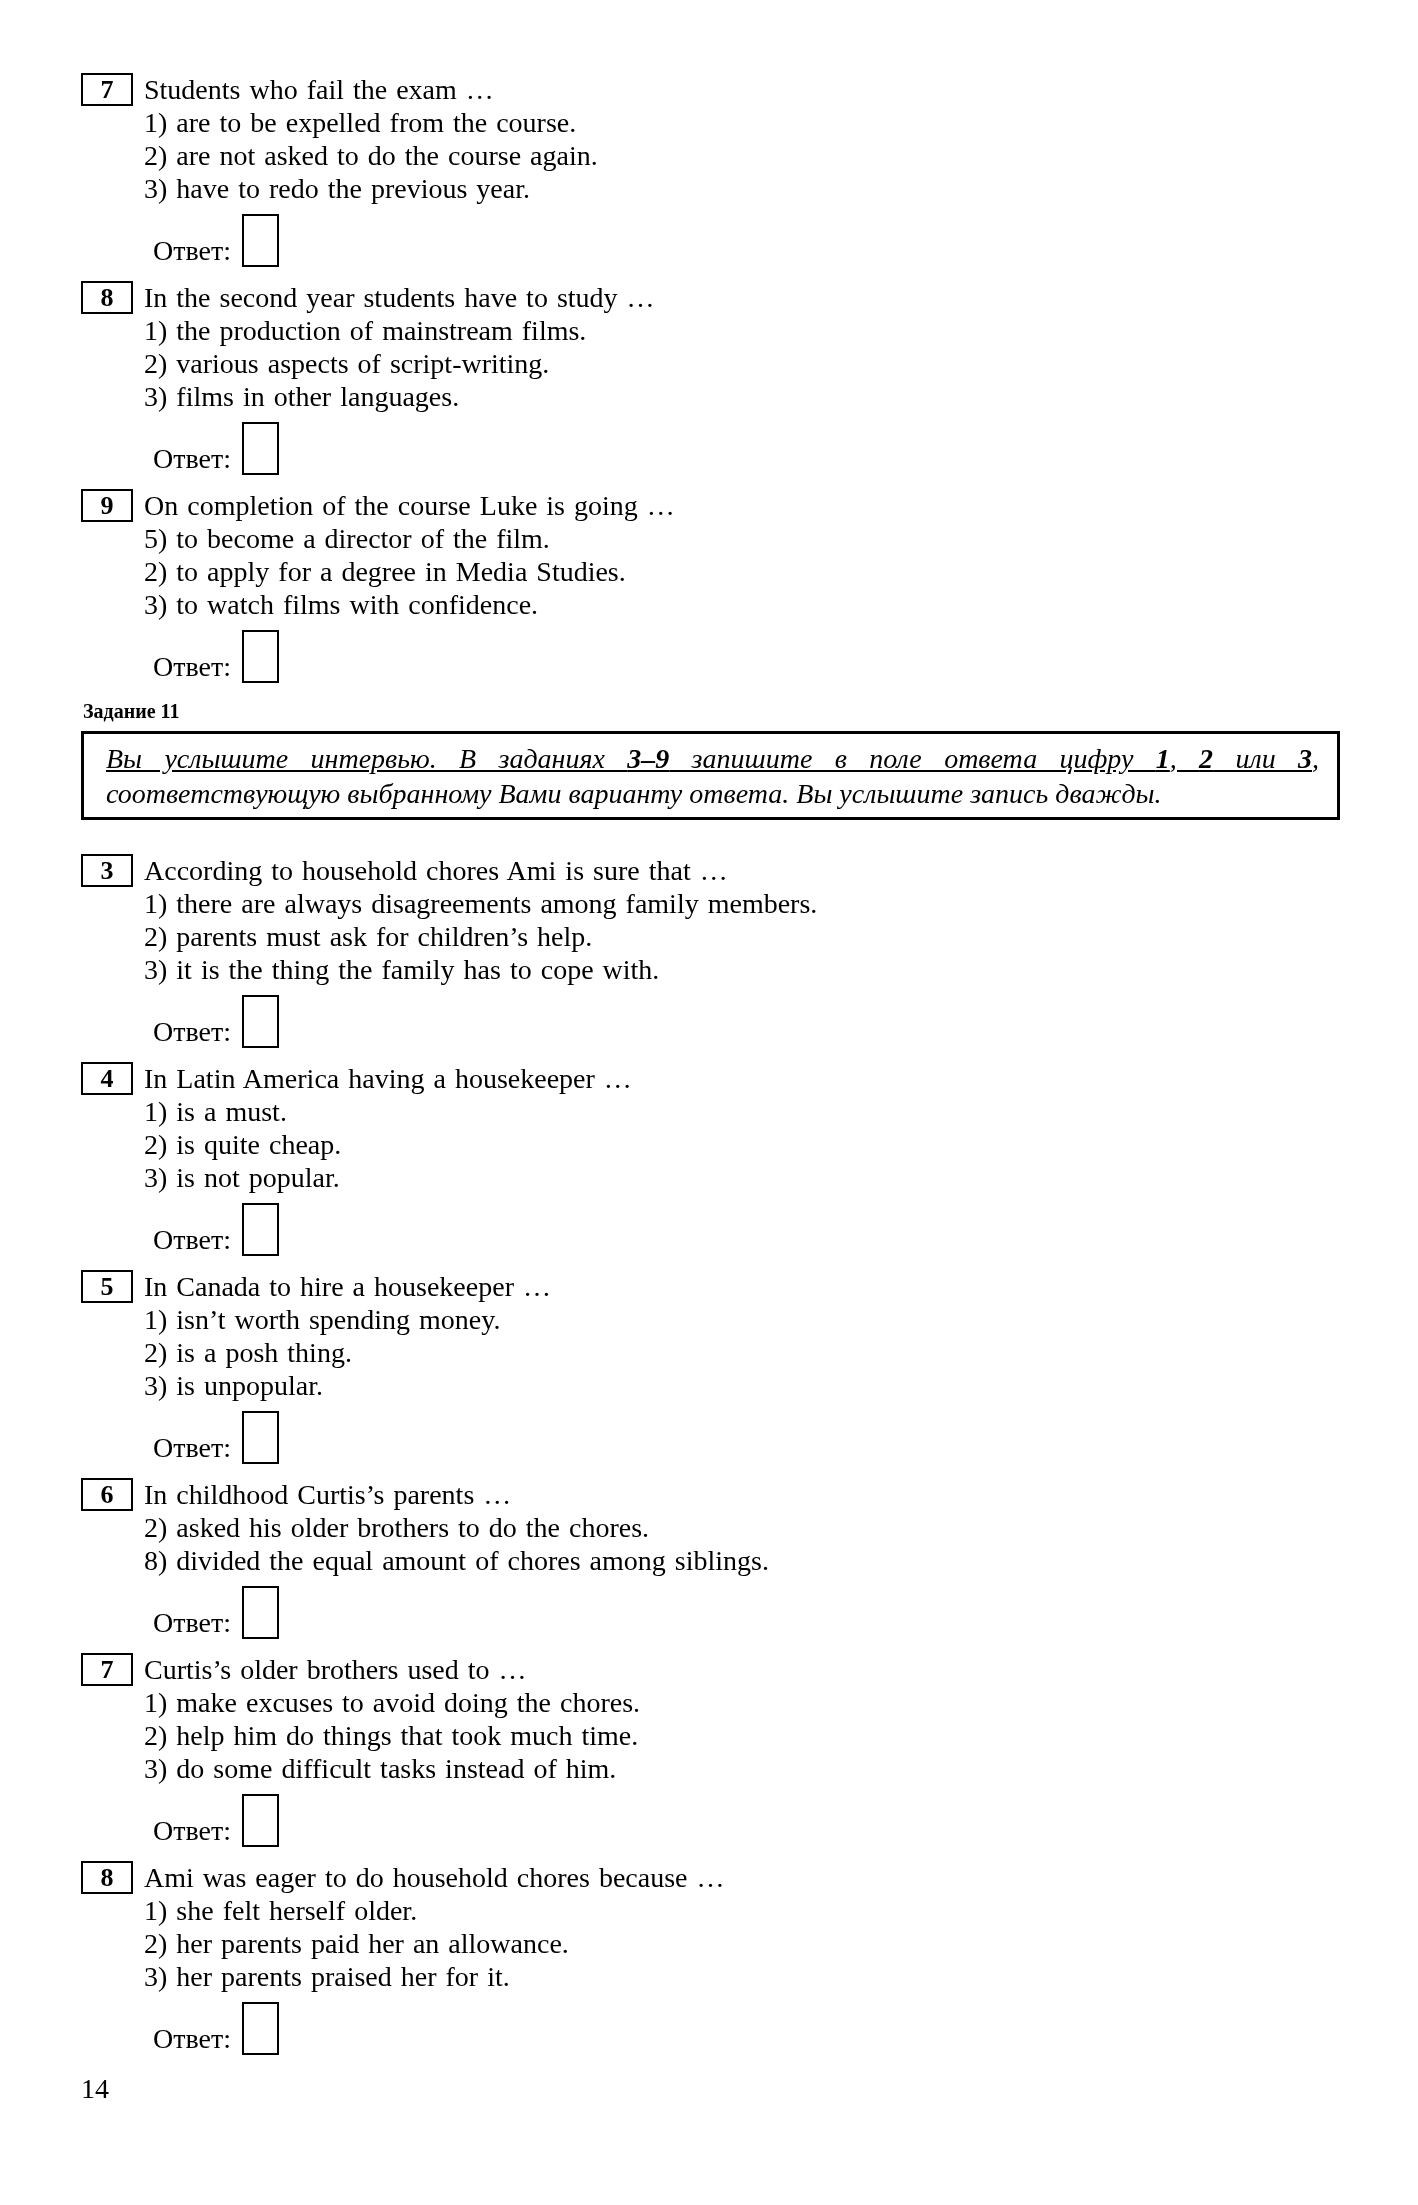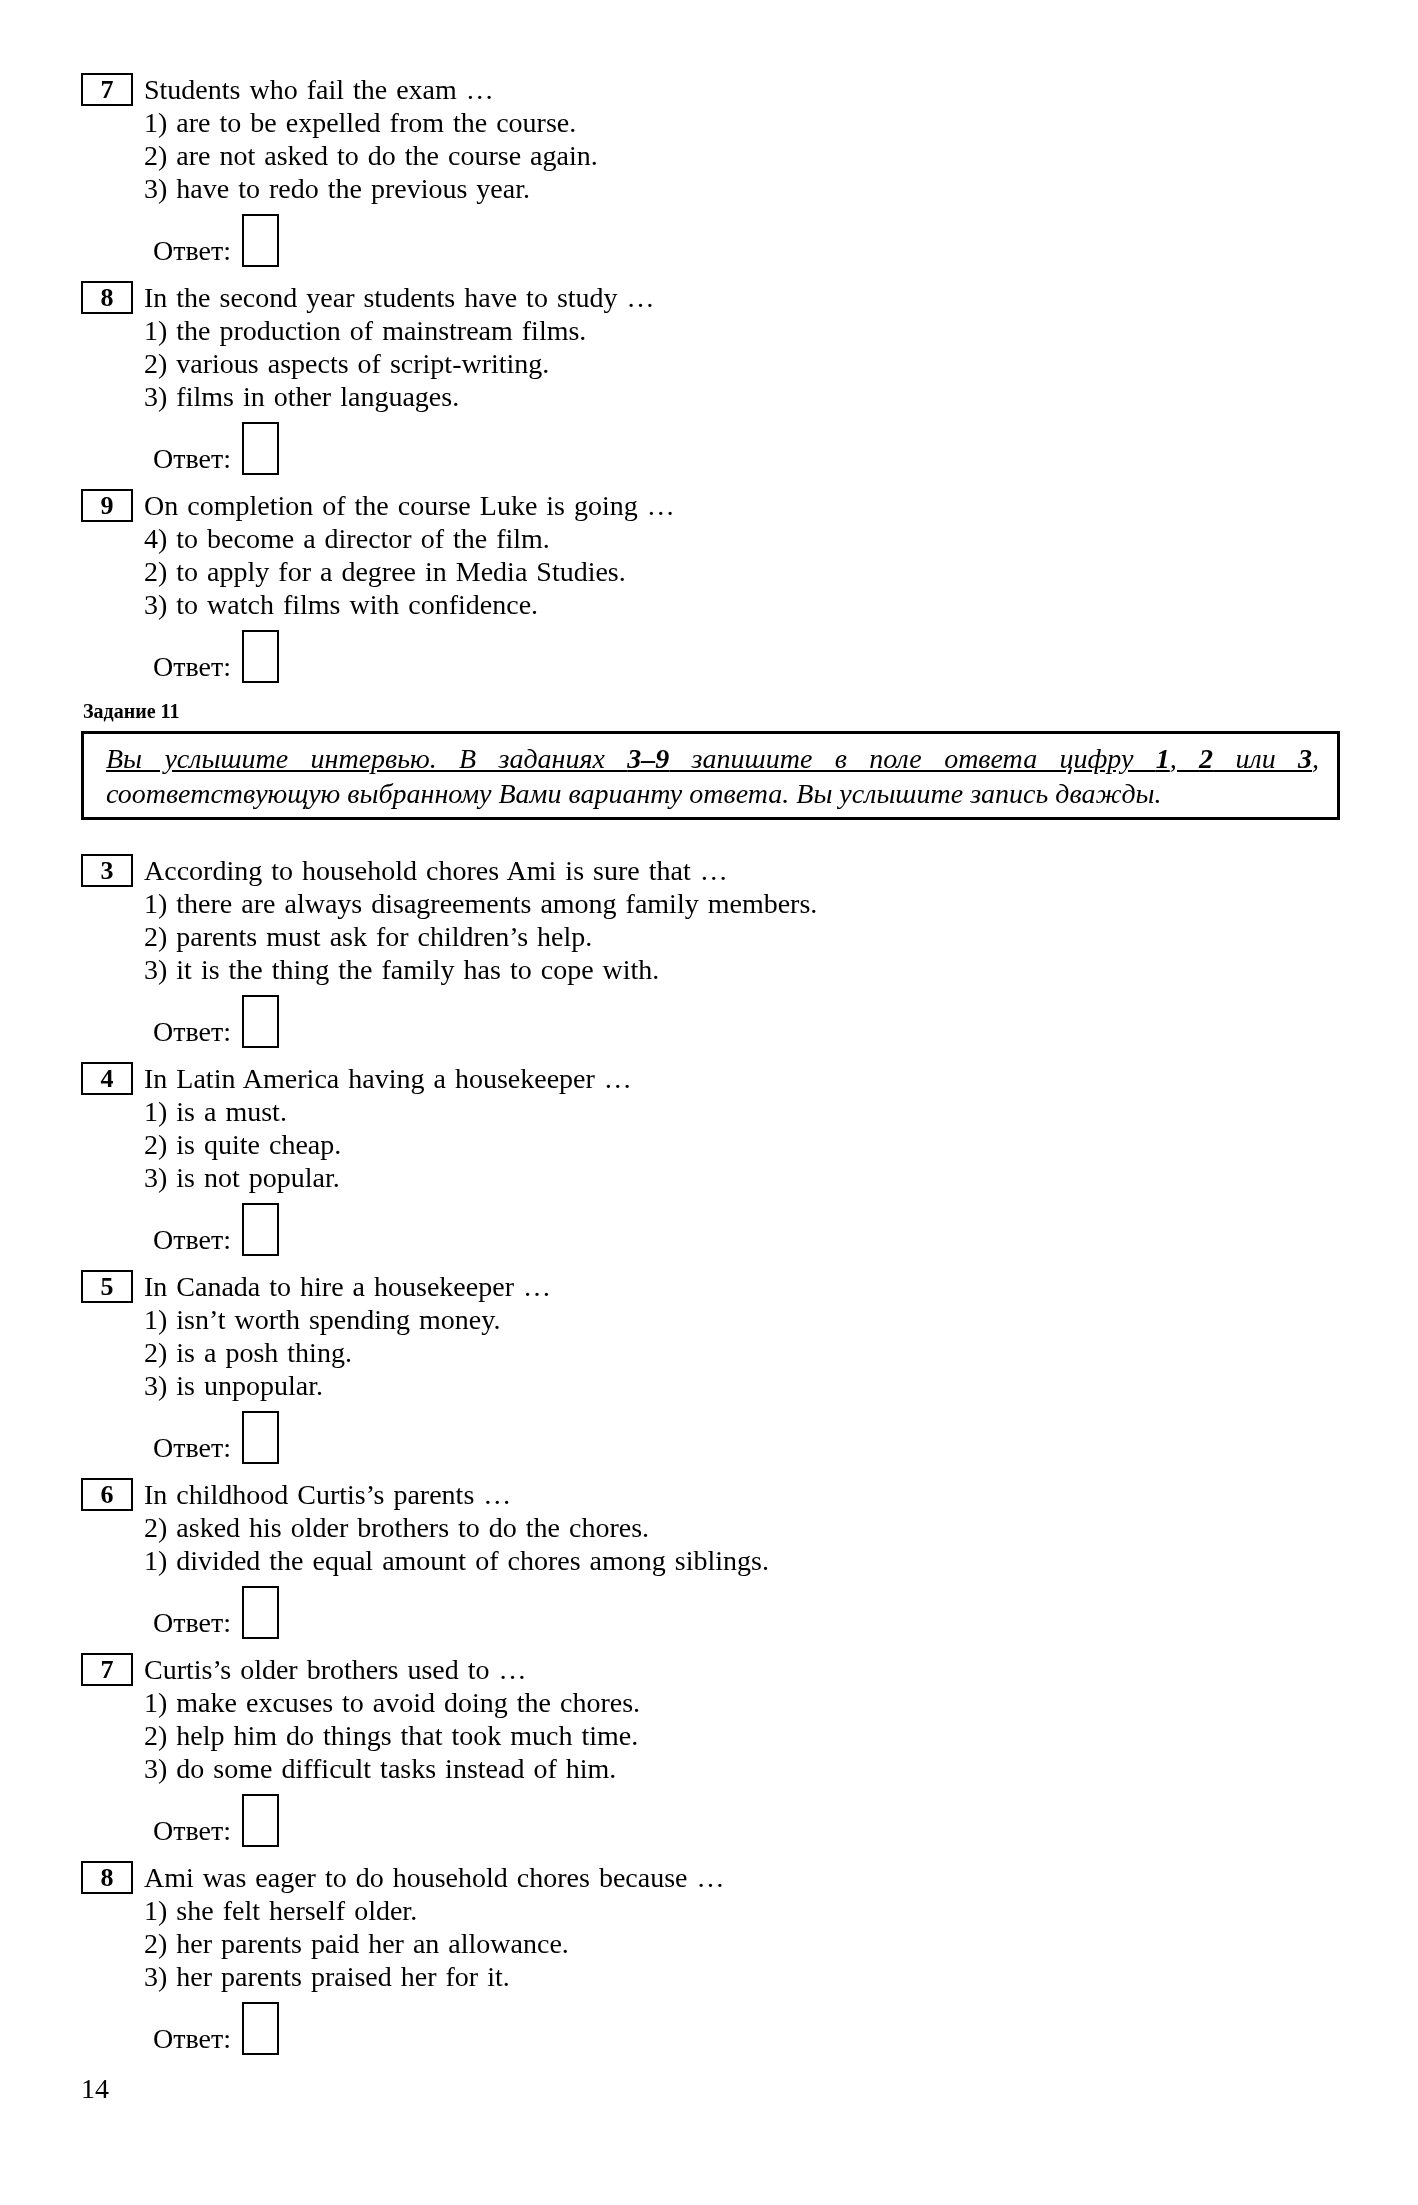--- a/index.html
+++ b/index.html
@@ -128,21 +128,21 @@
       <span class="answer-box"></span>
     </div>
   </div>
 
   <div class="question">
     <div class="q-num-box">
       <span>9</span>
     </div>
     <div class="q-stem">On completion of the course Luke is going …</div>
     <div class="q-options">
-      <div class="q-option">4) to become a director of the film.</div>
+      <div class="q-option">5) to become a director of the film.</div>
       <div class="q-option">2) to apply for a degree in Media Studies.</div>
       <div class="q-option">3) to watch films with confidence.</div>
     </div>
     <div class="q-answer">
       <span class="answer-label">Ответ:</span>
       <span class="answer-box"></span>
     </div>
   </div>
 
   <div class="task-heading">Задание 11</div>
@@ -202,21 +202,21 @@
       </div>
     </div>
 
     <div class="question">
       <div class="q-num-box">
         <span>6</span>
       </div>
       <div class="q-stem">In childhood Curtis’s parents …</div>
       <div class="q-options">
         <div class="q-option">2) asked his older brothers to do the chores.</div>
-        <div class="q-option">1) divided the equal amount of chores among siblings.</div>
+        <div class="q-option">8) divided the equal amount of chores among siblings.</div>
       </div>
       <div class="q-answer">
         <span class="answer-label">Ответ:</span>
         <span class="answer-box"></span>
       </div>
     </div>
 
     <div class="question">
       <div class="q-num-box">
         <span>7</span>

